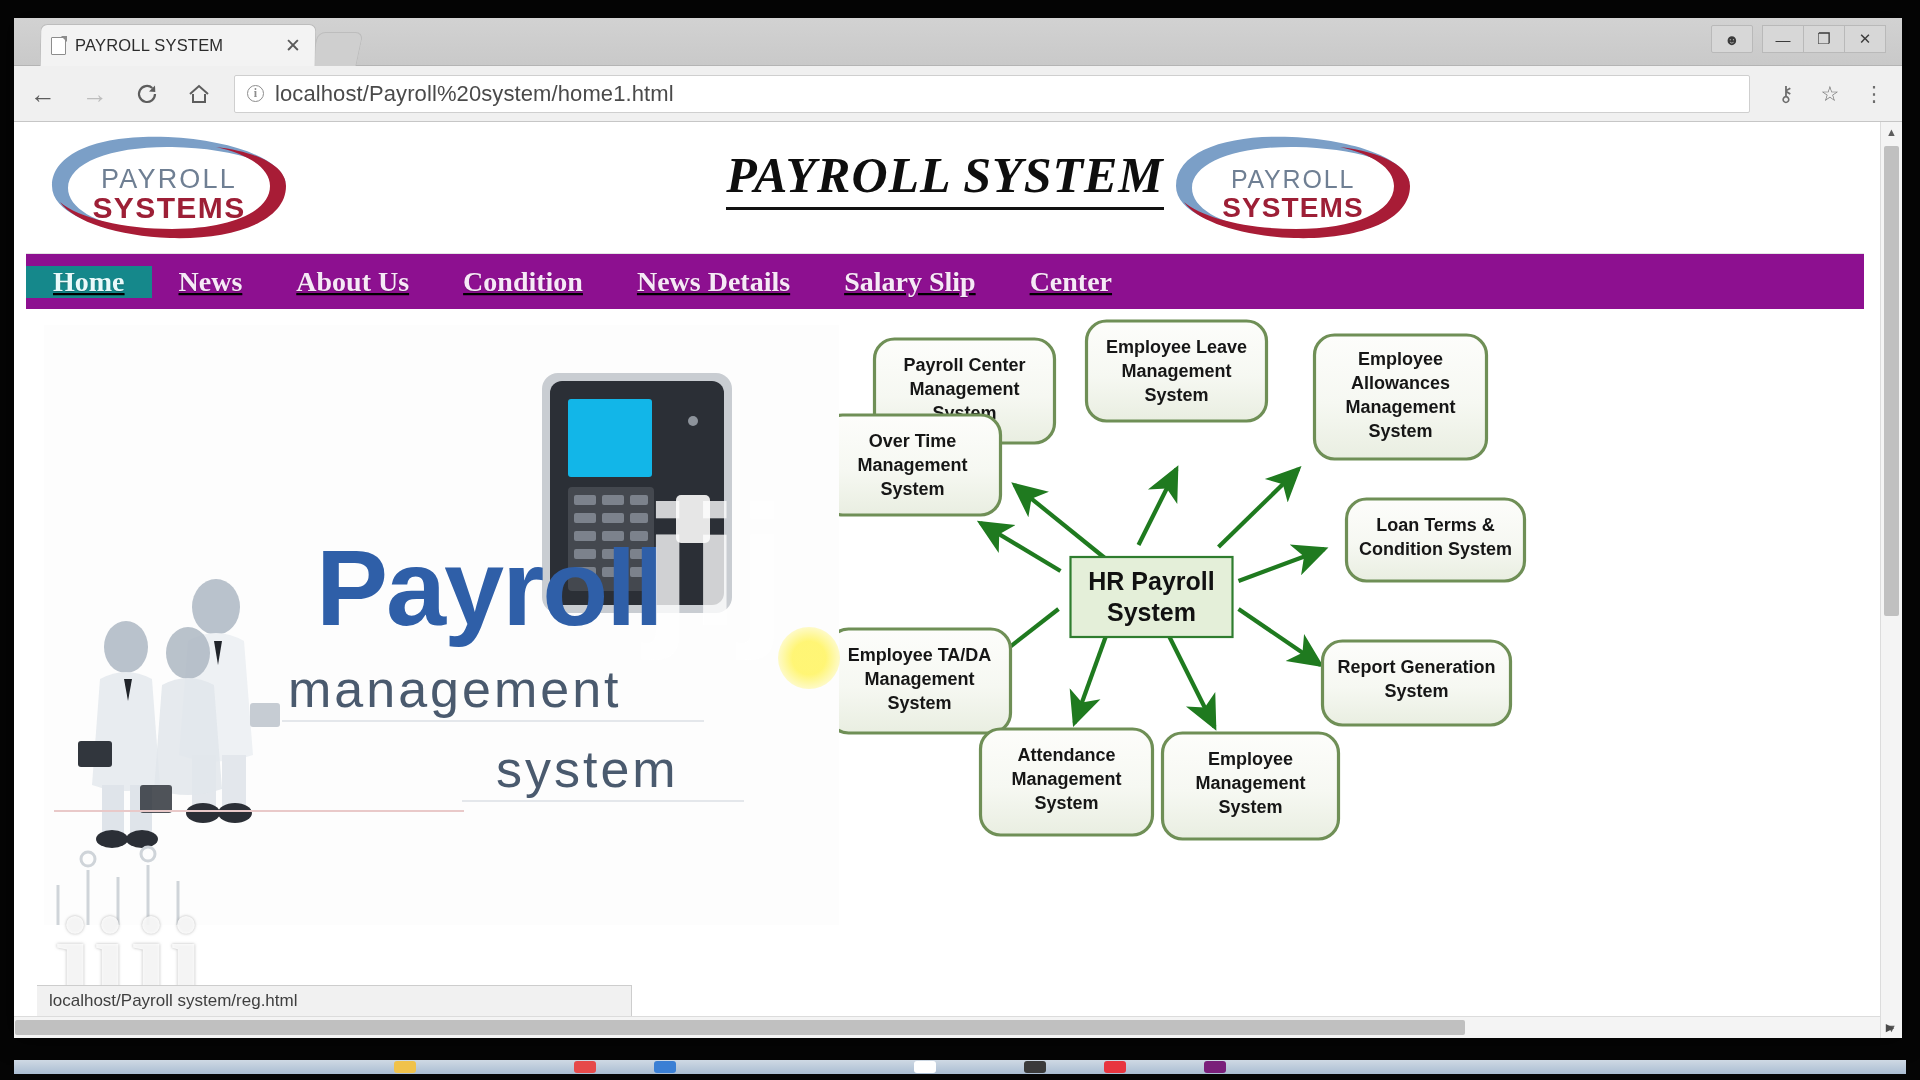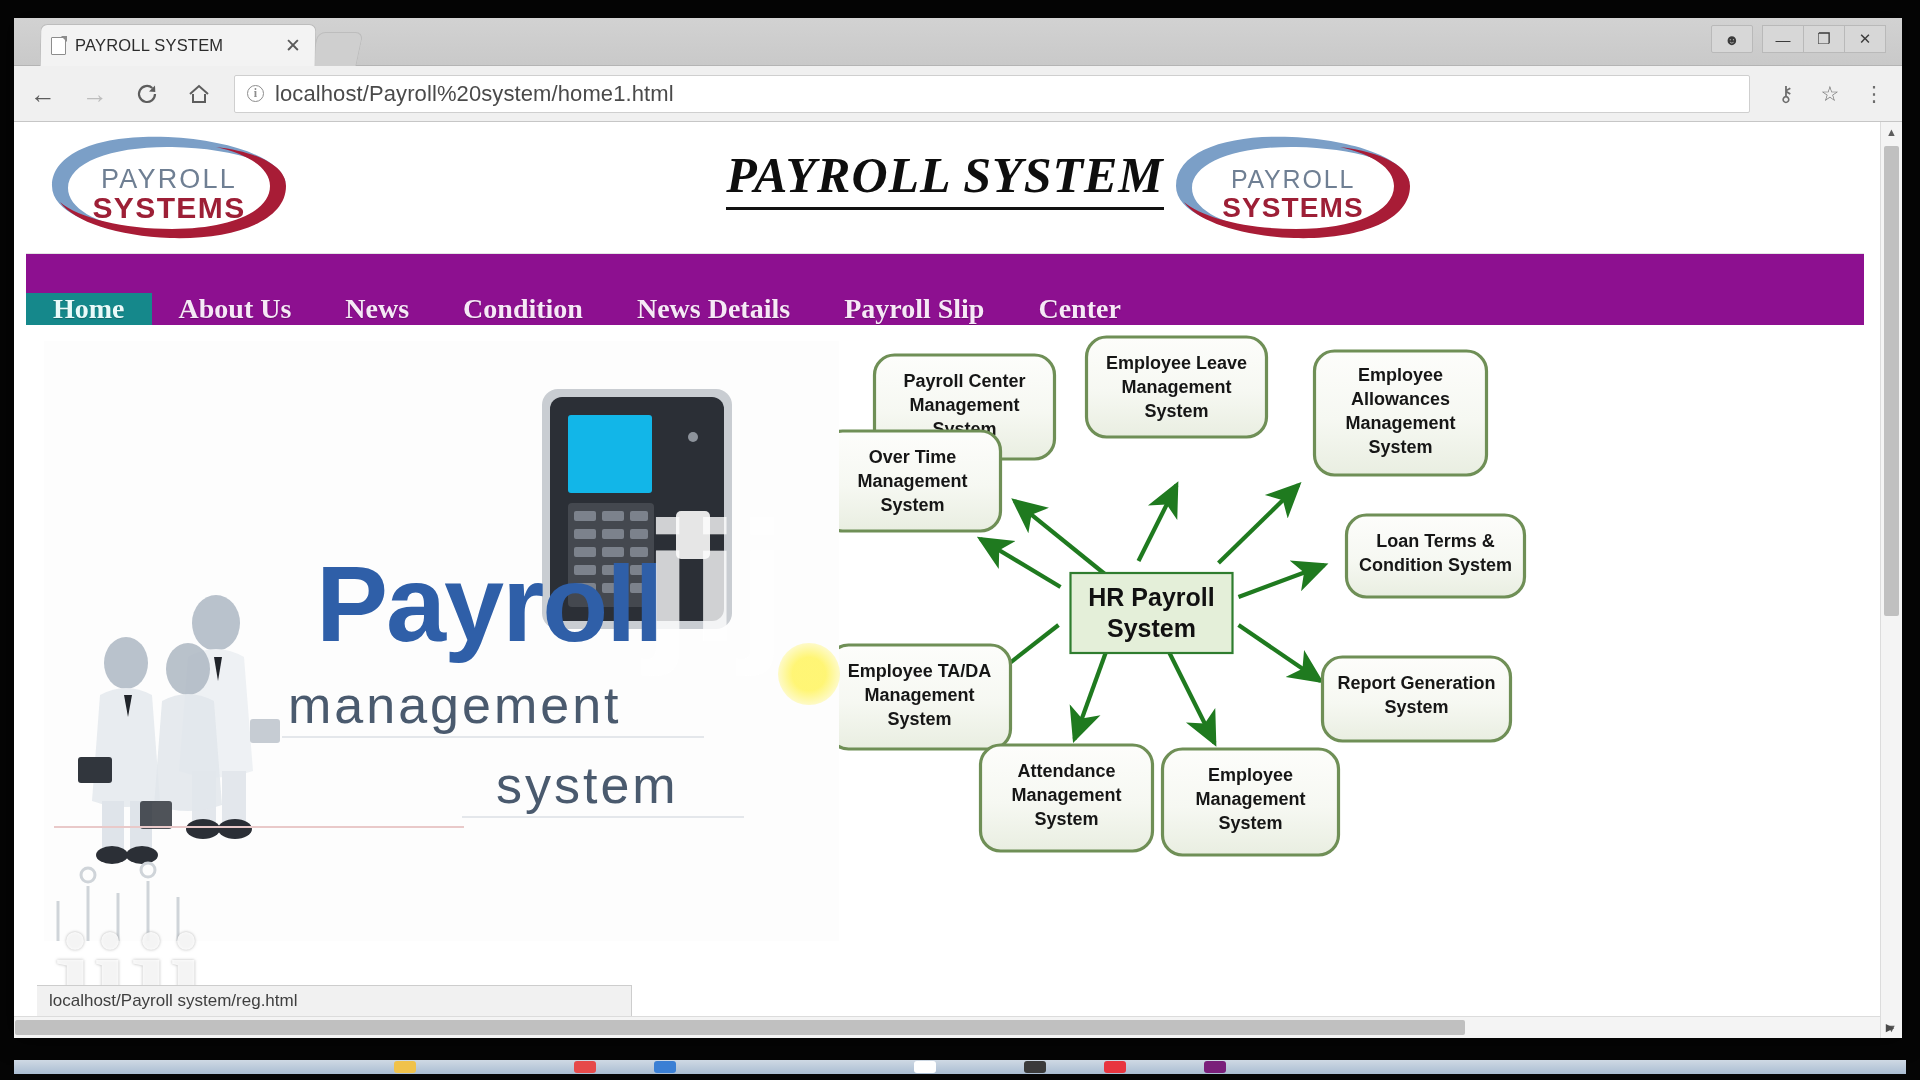--- a/index.html
+++ b/index.html
@@ -159,23 +159,24 @@
     font-style: italic; font-weight: bold;
     font-size: 50px; color: #0e0e0e;
     letter-spacing: 1px;
   }
   #site-title span {
     border-bottom: 3px solid #111; padding-bottom: 4px;
   }
 
   
   #navbar {
-    display: flex; align-items: flex-end;
-    height: 71px;
+    display: flex; align-items: center;
+    height: 55px;
     background: #8d1090;
+    text-decoration: underline;
   }
   .nav-item {
     display: flex; align-items: center;
     padding: 0 27px;
     font-family: "Liberation Serif", serif;
     font-weight: bold;
     font-size: 28px;
     color: #f6e9f6;
     white-space: nowrap;
     text-shadow: 0 1px 1px rgba(0,0,0,.25);
@@ -356,25 +357,25 @@
           <path d="M8 58 C8 22 62 6 124 9 C186 12 238 30 242 56 C236 34 184 20 128 19 C70 18 24 34 24 60 C24 80 52 96 92 101 C50 100 8 84 8 58 Z" fill="#7b9fc7"></path>
           <path d="M242 58 C242 94 188 112 126 110 C74 108 30 94 16 74 C34 90 80 101 128 101 C186 101 226 84 226 58 C226 40 204 26 172 19 C214 24 242 38 242 58 Z" fill="#a81c36"></path>
           <text x="125" y="60" text-anchor="middle" font-size="25" letter-spacing="1.8" fill="#6f7f93" font-family="Liberation Sans, sans-serif">PAYROLL</text>
           <text x="125" y="89" text-anchor="middle" font-size="28" letter-spacing="1.1" font-weight="bold" fill="#9d1f36" font-family="Liberation Sans, sans-serif">SYSTEMS</text>
         </svg>
       </div>
     </div>
 
     <nav id="navbar" style="background: rgb(141, 16, 144);">
       <a class="nav-item active" style="background: rgb(21, 136, 139);">Home</a>
+      <a class="nav-item">News</a>
       <a class="nav-item">About Us</a>
-      <a class="nav-item">News</a>
       <a class="nav-item">Condition</a>
       <a class="nav-item">News Details</a>
-      <a class="nav-item">Payroll Slip</a>
+      <a class="nav-item">Salary Slip</a>
       <a class="nav-item">Center</a>
     </nav>
 
     <div id="content">
 
       <div id="promo">
         <svg viewBox="0 0 795 600">
           <rect width="795" height="600" fill="#fdfdfd"></rect>
 
           <g>

